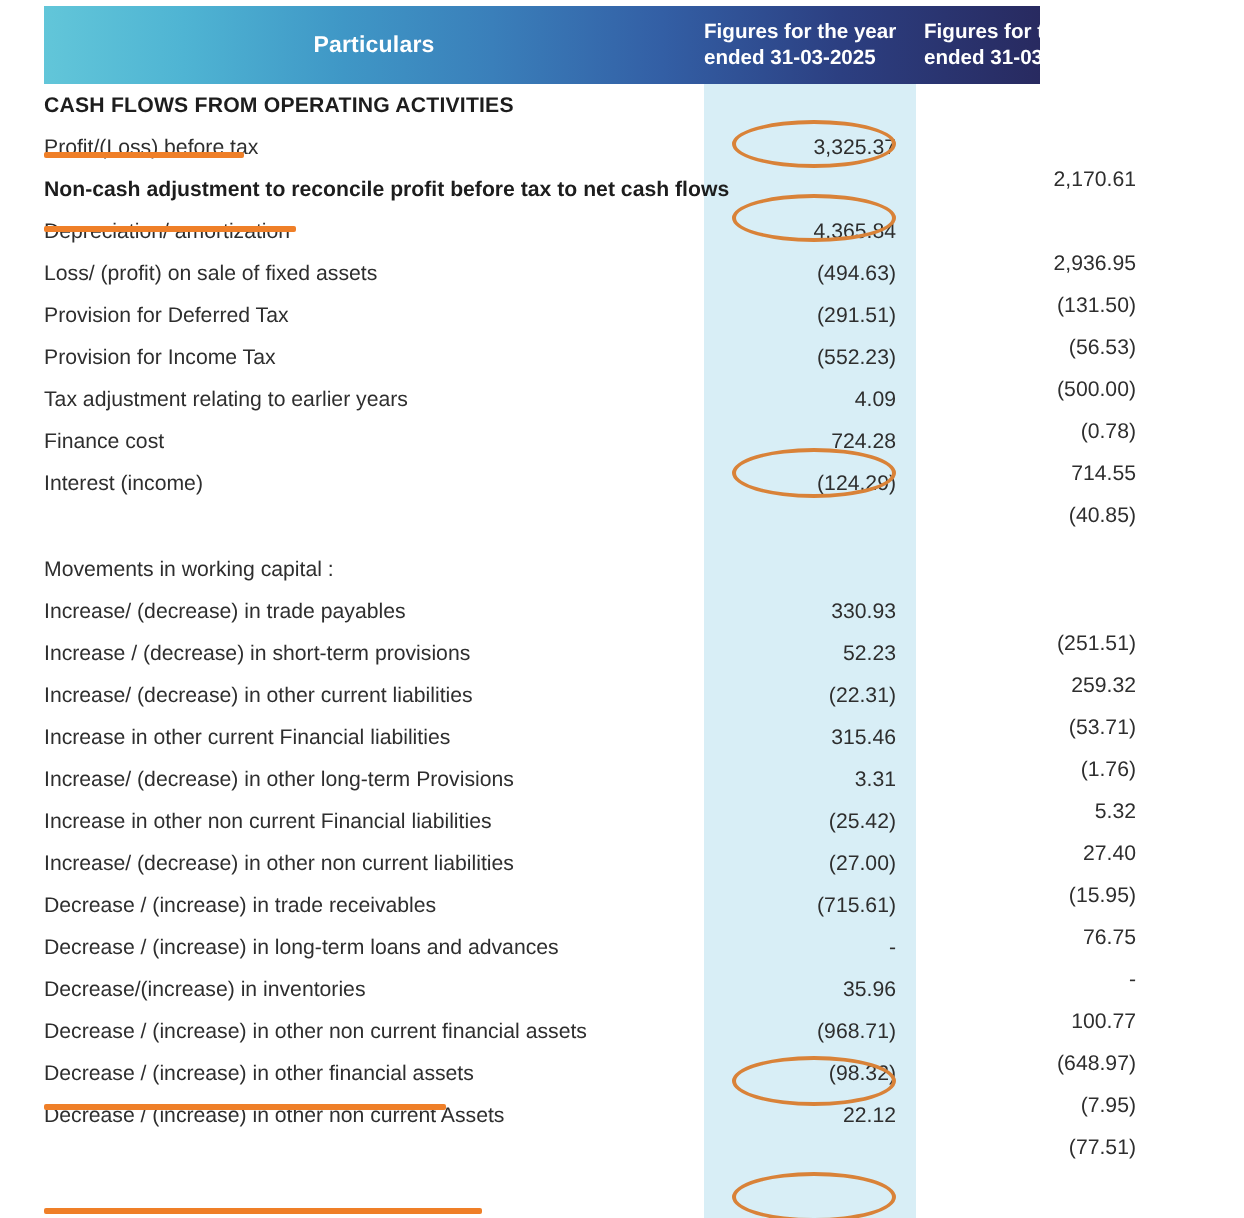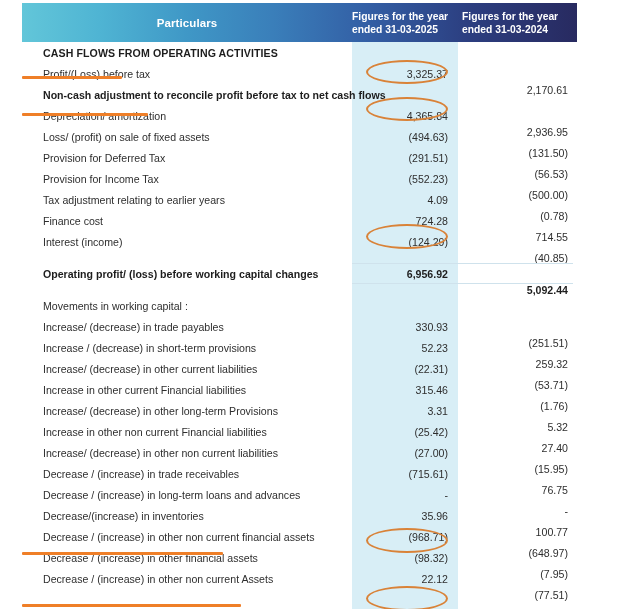--- a/index.html
+++ b/index.html
@@ -31,21 +31,21 @@
     bottom: 0;
     background: #d8eef6;
     z-index: 0;
   }
 
   
   .table-header {
     position: absolute;
     left: 22px;
     top: 3px;
-    width: 555px;
+    width: 498px;
     height: 39px;
     background: linear-gradient(90deg,
                 #62c6d9 0%,
                 #4fb4d3 14%,
                 #3f97c6 30%,
                 #3a7fba 45%,
                 #335fa5 62%,
                 #2c3f81 80%,
                 #282a60 100%);
     z-index: 2;
@@ -90,21 +90,20 @@
   }
   .row.spacer { height: 11px; }
 
   .cell-label {
     position: absolute;
     left: 22px;
     width: 300px;
     font-size: 10.6px;
     color: #2e2e2e;
     white-space: nowrap;
-    margin-left: 21px;
   }
   .cell-v1, .cell-v2 {
     position: absolute;
     font-size: 10.6px;
     color: #2e2e2e;
     text-align: right;
   }
   .cell-v1 { left: 352px; width: 96px; }
   .cell-v2 { left: 462px; width: 106px; margin-top: 32px; }
 
@@ -215,25 +214,20 @@
         <div class="cell-label">Finance cost</div>
         <div class="cell-v1">724.28</div>
         <div class="cell-v2">714.55</div>
       </div>
       <div class="row">
         <div class="cell-label">Interest (income)</div>
         <div class="cell-v1">(124.29)</div>
         <div class="cell-v2">(40.85)</div>
       </div>
       <div class="row spacer"></div>
-      <div class="row bold rule-top rule-bottom">
-        <div class="cell-label">Operating profit/ (loss) before working capital changes</div>
-        <div class="cell-v1">6,956.92</div>
-        <div class="cell-v2">5,092.44</div>
-      </div>
       <div class="row spacer"></div>
       <div class="row">
         <div class="cell-label">Movements in working capital :</div>
         <div class="cell-v1"></div>
         <div class="cell-v2"></div>
       </div>
       <div class="row">
         <div class="cell-label">Increase/ (decrease) in trade payables</div>
         <div class="cell-v1">330.93</div>
         <div class="cell-v2">(251.51)</div>

